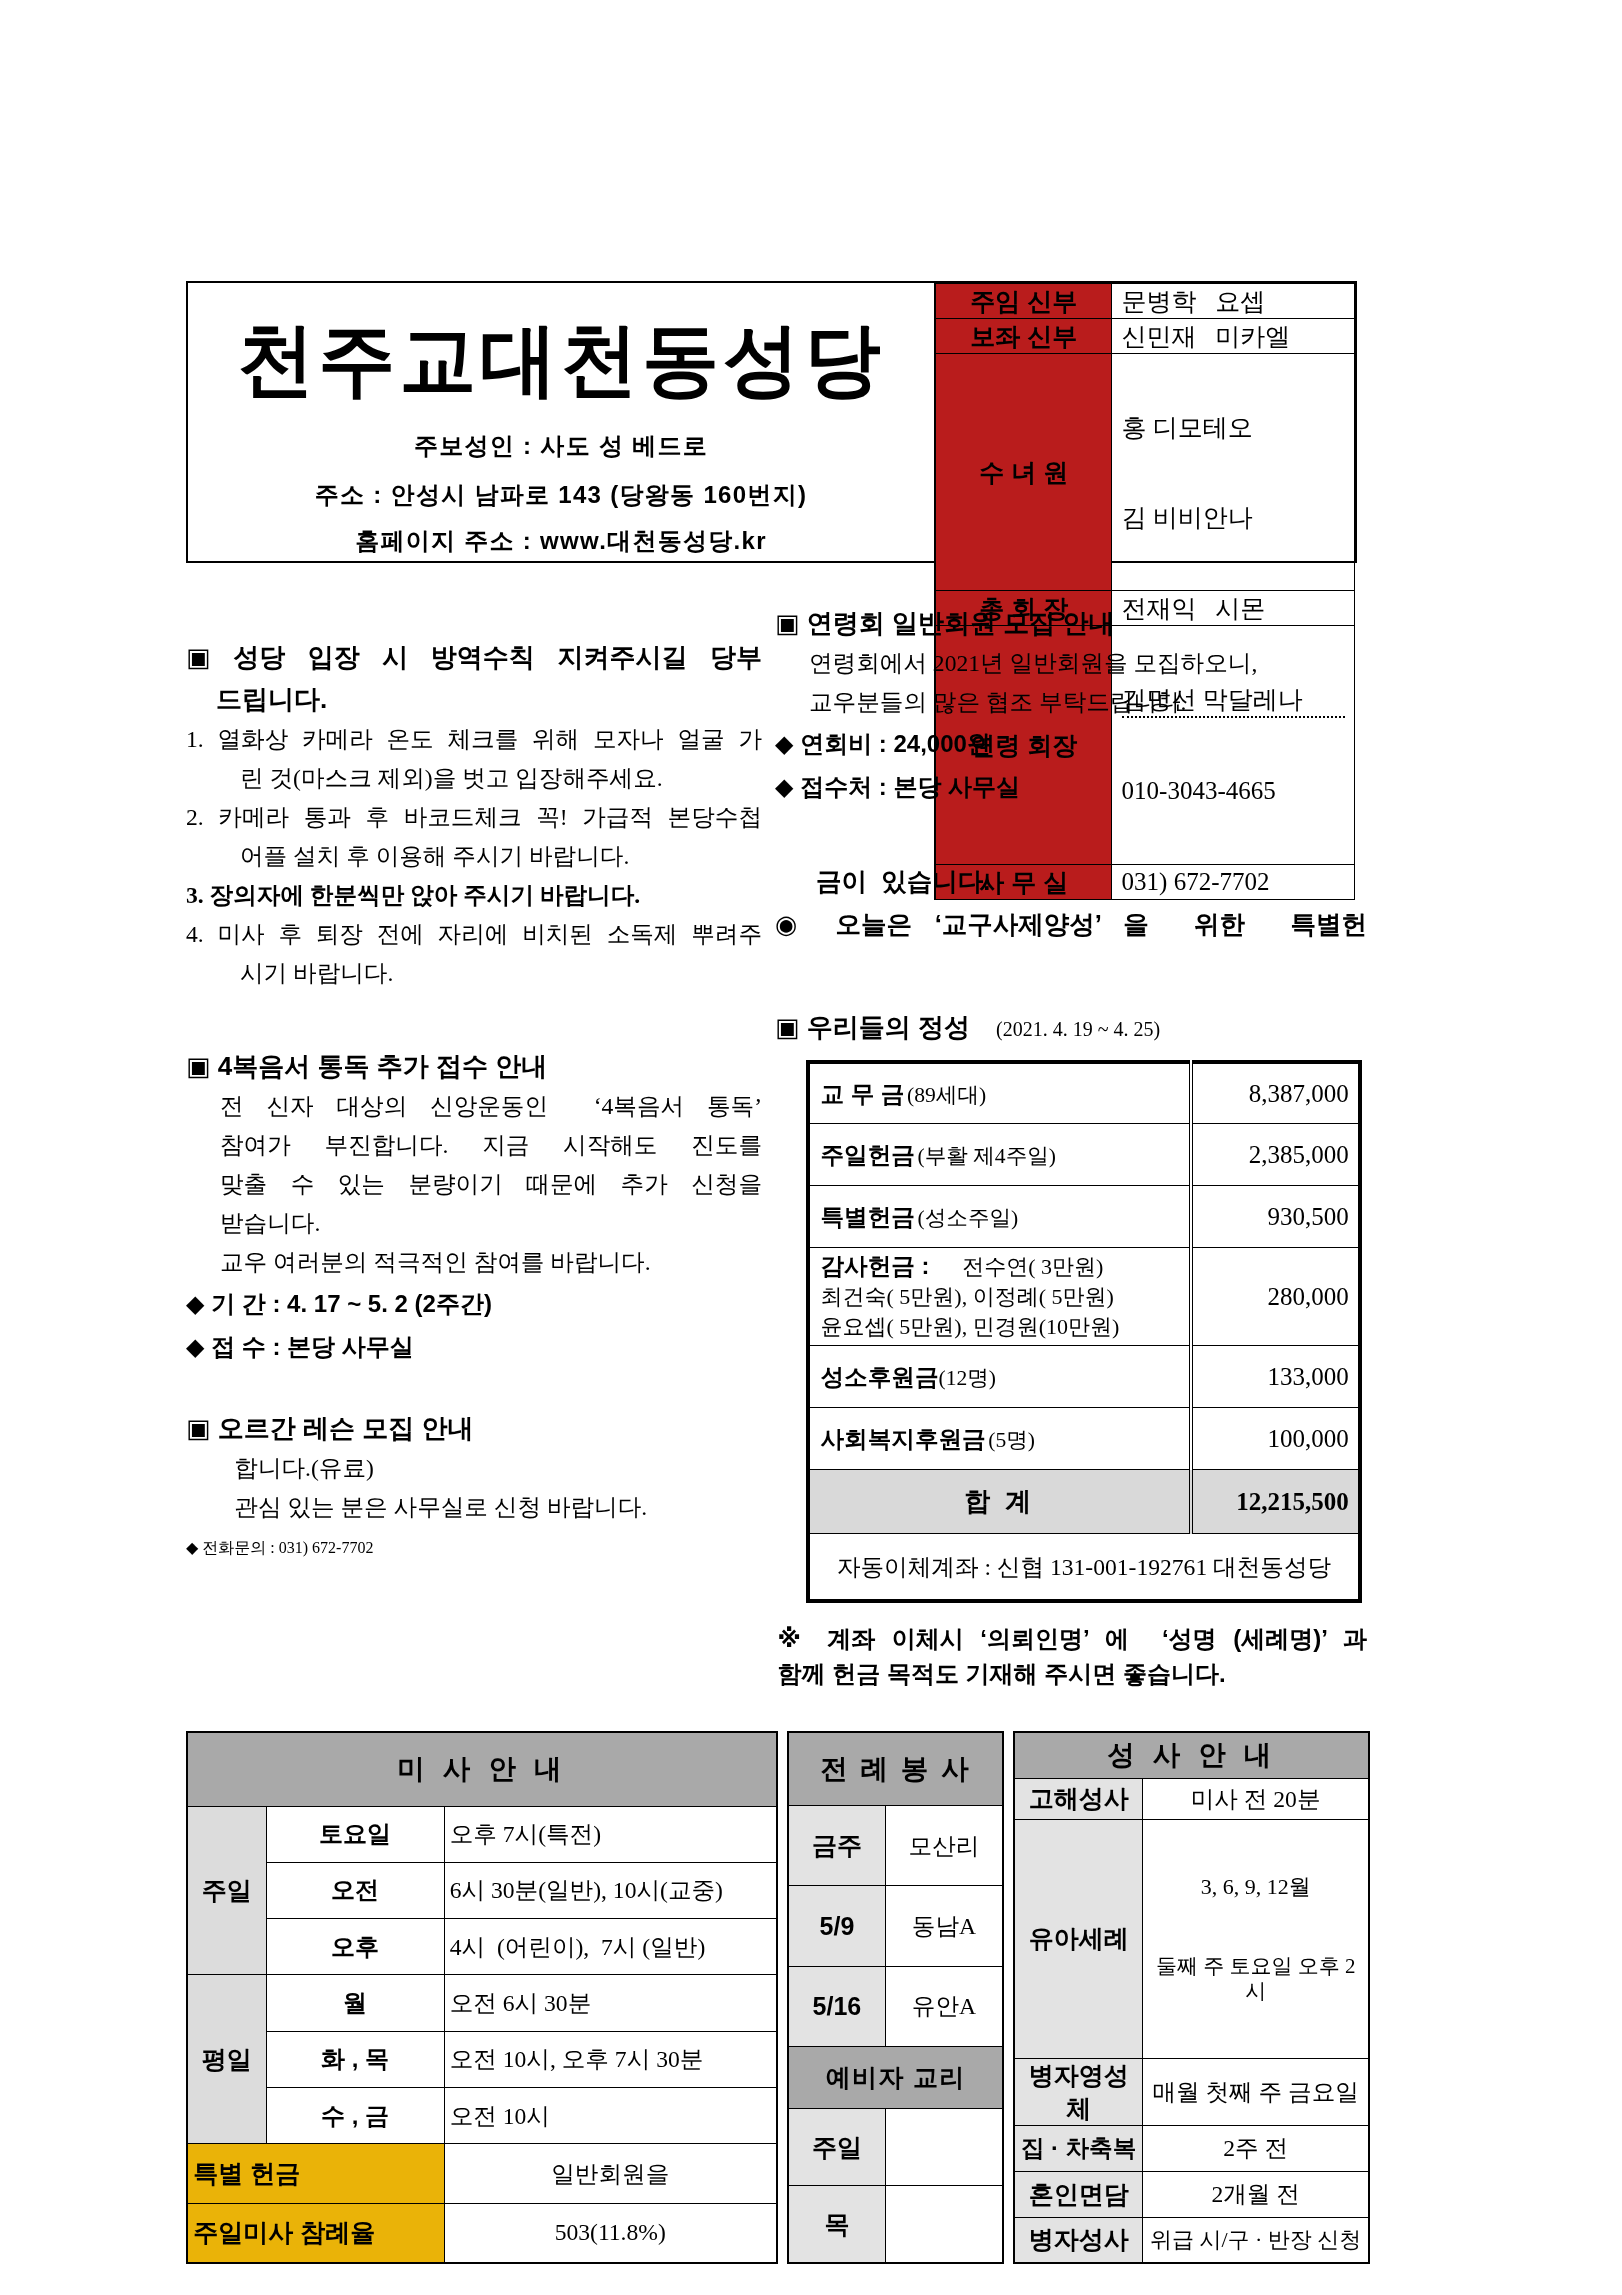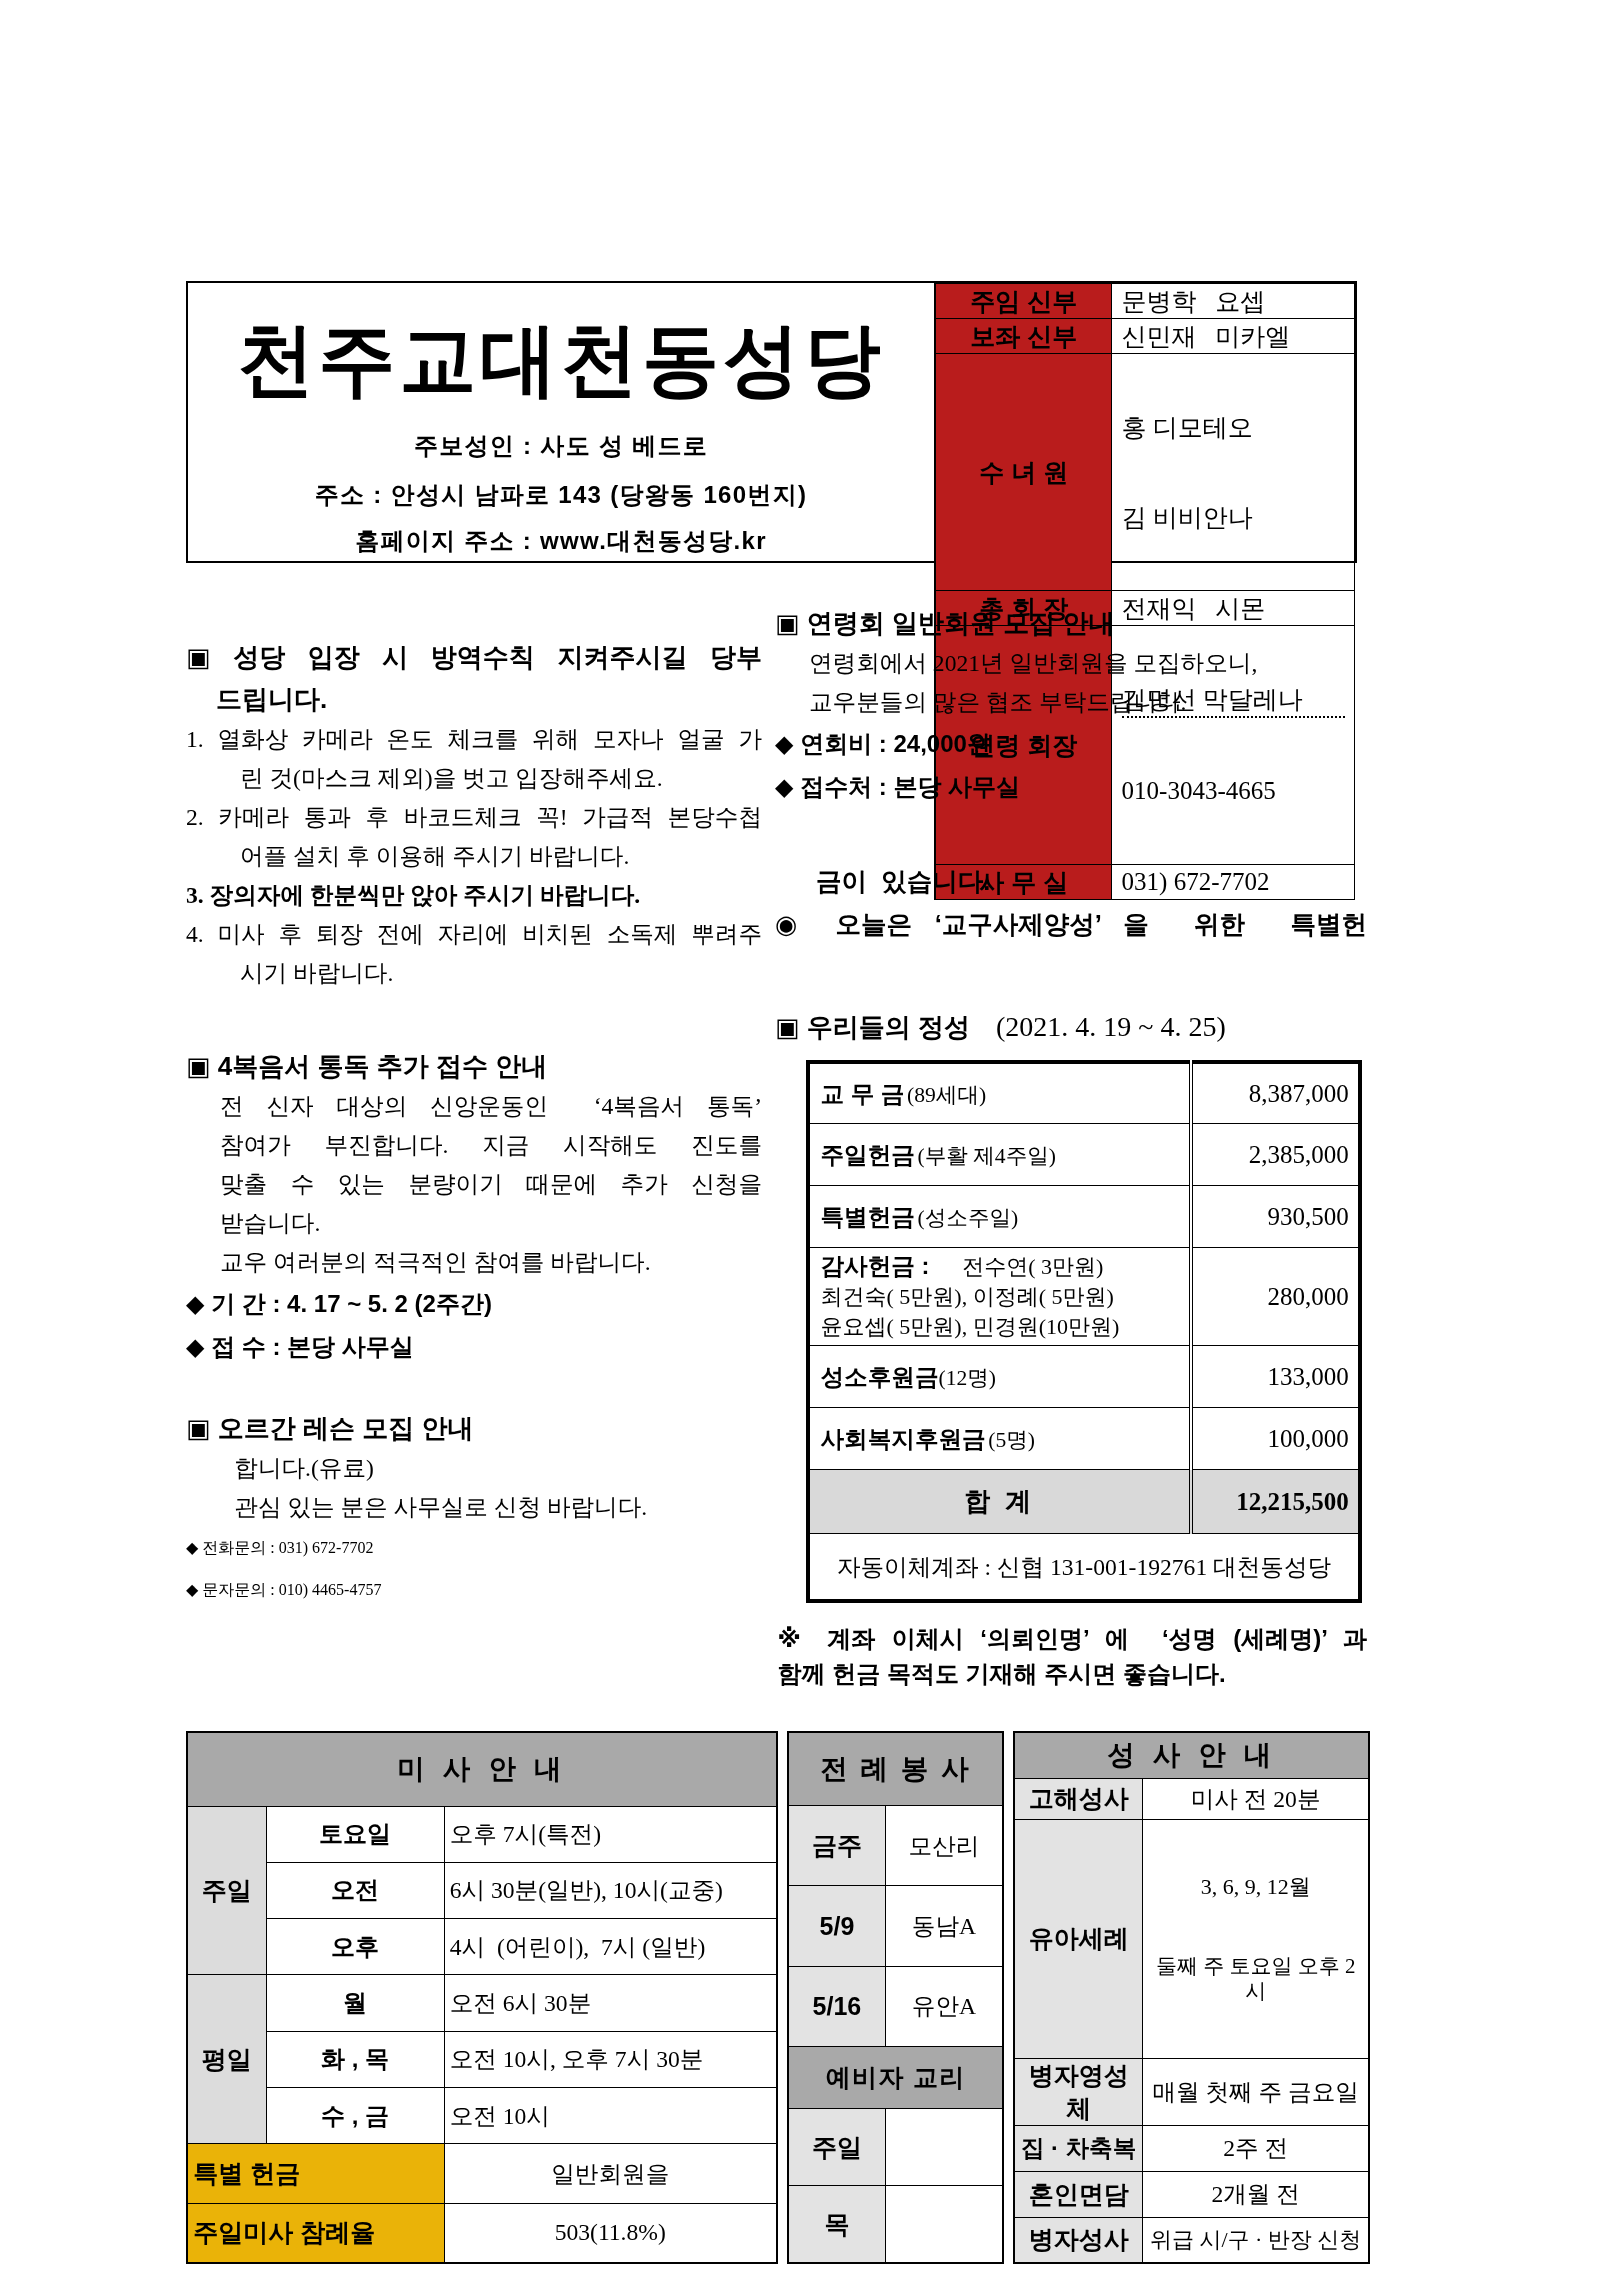--- a/index.html
+++ b/index.html
@@ -39,21 +39,21 @@
   .bold{font-weight:bold;}
   .bullet{font-size:24px;line-height:43px;font-weight:bold;white-space:pre-wrap;
           font-family:"Liberation Sans","DejaVu Sans",sans-serif;}
   .bullet-serif{font-size:16px;line-height:42px;white-space:pre-wrap;}
   .gap60{margin-top:39px;} .gap80{margin-top:52px;}
   .notice-line{font-size:25.5px;line-height:43px;font-weight:bold;white-space:pre-wrap;
                font-family:"Liberation Sans","DejaVu Sans",sans-serif;}
 
   
   #offering-head{margin-top:60px;display:flex;align-items:baseline;}
-  #offering-period{font-size:28px;margin-left:26px;}
+  #offering-period{font-size:20px;margin-left:26px;}
   #offering-table{margin-top:11.8px;margin-left:31px;width:556px;border-collapse:collapse;
                   border:4.6px solid #000;}
   #offering-table td{border:1.3px solid #000;padding:0 10.5px;}
   #offering-table td.amt{border-left:4.6px double #000;text-align:right;font-size:25px;width:145px;
                          padding-right:9.2px;}
   .off-label{font-size:23.6px;font-weight:bold;font-family:"Liberation Sans","DejaVu Sans",sans-serif;}
   .off-sub{font-size:21.6px;}
   tr.orow{height:62px;} tr.othanks{height:98px;} tr.ototal{height:64px;} tr.oacct{height:67px;}
   .thanks-line{font-size:22px;line-height:30px;white-space:pre-wrap;}
   tr.ototal td{background:#d9d9d9;}
@@ -157,21 +157,20 @@
     <div class="bullet">◆ 접 수 : 본당 사무실</div>
   </div>
 
   <div class="gap60">
     <div class="sec-title">▣ 오르간 레슨 모집 안내</div>
     <div class="cont" style="padding-left:18.3px;">
       <div class="body-line ind1">합니다.(유료)</div>
       <div class="body-line ind1">관심 있는 분은 사무실로 신청 바랍니다.</div>
     </div>
     <div class="bullet-serif">◆ 전화문의 : 031) 672-7702</div>
-    <div class="bullet-serif">◆ 문자문의 : 010) 4465-4757</div>
   </div>
 </div>
 
 <div id="right-col" class="abs">
   <div>
     <div class="sec-title">▣ 연령회 일반회원 모집 안내</div>
     <div class="cont">
       <div class="body-line">연령회에서 2021년 일반회원을 모집하오니,</div>
       <div class="body-line">교우분들의 많은 협조 부탁드립니다.</div>
     </div>

